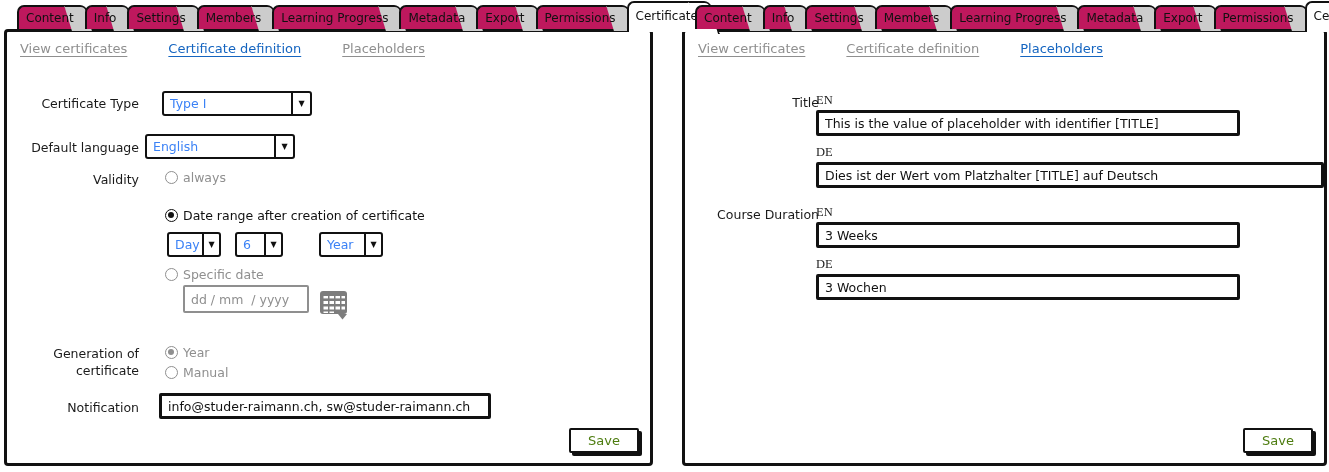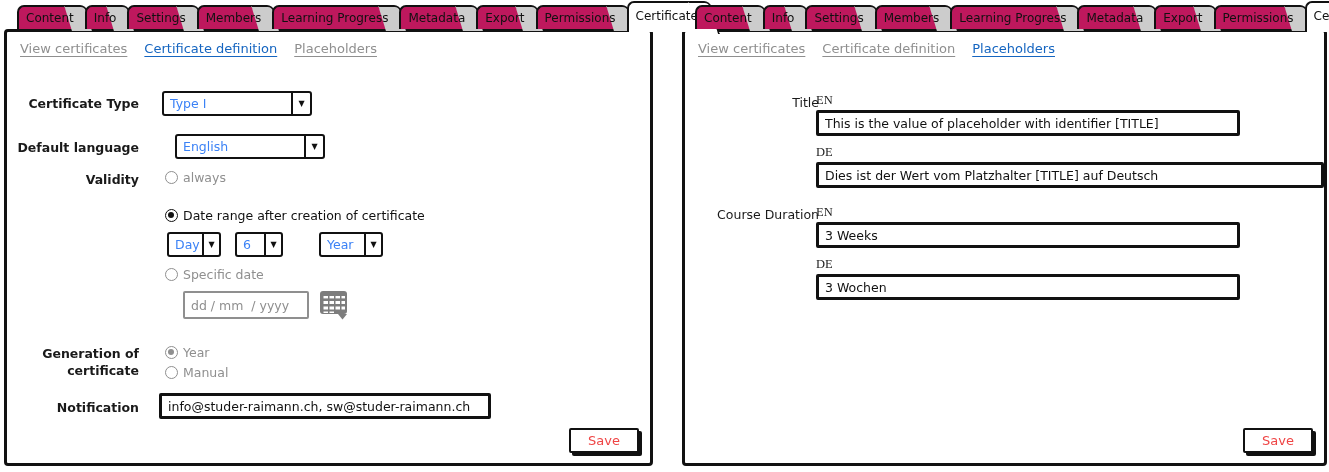--- a/index.html
+++ b/index.html
@@ -22,26 +22,26 @@
          border: 2px solid #111; border-left: none; border-bottom: none;
          border-top-right-radius: 6px; transform: skewX(17deg); transform-origin: 0 0; }
   .tab .tab-label { position: relative; z-index: 1; }
   .tab.active { background: #fff; height: 31px; margin-bottom: 0; margin-left: auto; z-index: 3; padding-top: 5px; }
   .tab.active::after { background: #fff; }
 
   
   .panel { position: relative; height: 437px; background: #fff;
            border: 3px solid #111; border-radius: 4px; }
 
-  .sublinks { position: absolute; top: 9px; left: 13px; display: flex; gap: 17px; font-size: 13px; }
+  .sublinks { position: absolute; top: 9px; left: 13px; display: flex; gap: 41px; font-size: 13px; }
   .sublink { color: #8f8f8f; text-decoration: underline; text-underline-offset: 3px; cursor: pointer; white-space: nowrap; }
   .sublink.active { color: #1565c0; }
 
   .flabel { position: absolute; font-size: 12.5px; color: #1a1a1a; text-align: right; line-height: 17px; }
-  .window.left  .flabel { left: 0; width: 132px; font-weight: bold; }
+  .window.left  .flabel { left: 0; width: 132px; }
   .window.right .flabel { left: 0; width: 106px; margin-left: 28px; }
 
   
   .dropdown { position: absolute; display: flex; align-items: stretch; background: #fff;
               border: 2px solid #111; border-radius: 3px; height: 25px; cursor: pointer; }
   .dropdown .dd-value { flex: 1; font-size: 12.5px; color: #3b82f6; padding: 3px 4px 12px 6px;
                         white-space: nowrap; overflow: hidden; }
   .dropdown .dd-arrow { width: 19px; flex: 0 0 19px; border-left: 2px solid #111;
                         display: flex; align-items: center; justify-content: center;
                         font-size: 8px; color: #111; }
@@ -65,21 +65,21 @@
             font-size: 12.5px; color: #111; padding: 0 6px; outline: none; }
   .winput.gray { border: 2px solid #8f8f8f; color: #8f8f8f; }
   .winput::placeholder { color: #8f8f8f; opacity: 1; }
 
   .lang-label { position: absolute; font-size: 12.5px; color: #1a1a1a; font-family: Liberation Serif, serif; }
 
   .calendar-btn { position: absolute; width: 30px; height: 31px; cursor: pointer; }
 
   .save-btn { position: absolute; right: 11px; top: 396px; width: 70px; height: 25px;
               background: #fff; border: 2px solid #111; border-radius: 2px;
-              box-shadow: 3px 3px 0 #111; font-size: 13px; color: #ef4444;
+              box-shadow: 3px 3px 0 #111; font-size: 13px; color: #4d7c0f;
               display: flex; align-items: center; justify-content: center; cursor: pointer;
               font-family: "DejaVu Sans", "Liberation Sans", sans-serif; text-align: right; }
 </style>
 </head>
 <body>
 
 <div class="stage">
 
   <div class="window left">
     <div class="tabs">
@@ -101,21 +101,21 @@
         <span class="sublink">Placeholders</span>
       </div>
 
       <div class="flabel" style="top:63px;">Certificate Type</div>
       <div class="dropdown" style="left:155px; top:59px; width:150px;">
         <span class="dd-value">Type I</span>
         <span class="dd-arrow">▼</span>
       </div>
 
       <div class="flabel" style="top:107px;">Default language</div>
-      <div class="dropdown" style="left:168px; top:102px; width:150px;gap:11px;">
+      <div class="dropdown" style="left:138px; top:102px; width:150px;gap:11px;">
         <span class="dd-value">English</span>
         <span class="dd-arrow">▼</span>
       </div>
 
       <div class="flabel" style="top:139px;">Validity</div>
 
       <div class="radio-row disabled" style="left:158px; top:138px;">
         <span class="radio-circle"></span>
         <span>always</span>
       </div>
@@ -136,21 +136,21 @@
       <div class="dropdown small" style="left:312px; top:200px; width:64px;">
         <span class="dd-value">Year</span>
         <span class="dd-arrow">▼</span>
       </div>
 
       <div class="radio-row disabled" style="left:158px; top:235px;">
         <span class="radio-circle"></span>
         <span>Specific date</span>
       </div>
 
-      <input class="winput gray" style="left: 176px; top: 259px; width: 126px; height: 28px;" type="text" placeholder="dd / mm  / yyyy">
+      <input class="winput gray" style="left: 176px; top: 253px; width: 126px; height: 28px;" type="text" placeholder="dd / mm  / yyyy">
       <div class="calendar-btn" style="left:312px; top:257px;">
         <svg width="30" height="31" viewBox="0 0 30 31">
           <rect x="1" y="2" width="27" height="23" rx="3" fill="#7d7d7d"></rect>
           <g fill="#ffffff">
             <rect x="4.5" y="7" width="4.5" height="2.4"></rect>
               <rect x="10.5" y="7" width="4.5" height="2.4"></rect>
               <rect x="16.5" y="7" width="4.5" height="2.4"></rect>
               <rect x="22.5" y="7" width="3.5" height="2.4"></rect>
             <rect x="4.5" y="12" width="4.5" height="3"></rect>
               <rect x="10.5" y="12" width="4.5" height="3"></rect>

